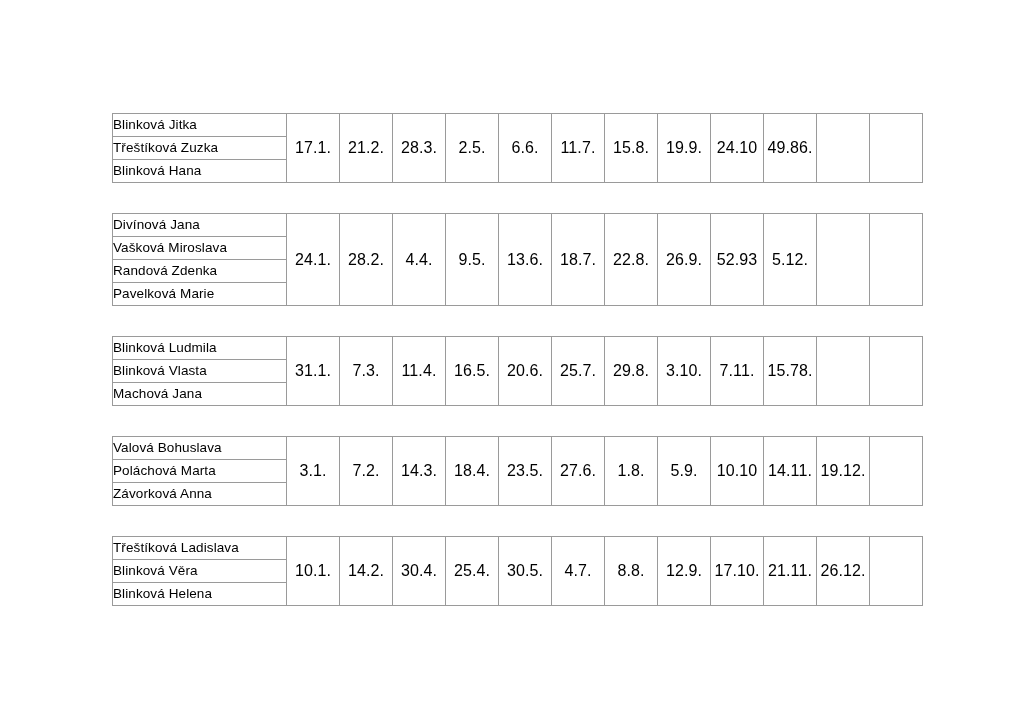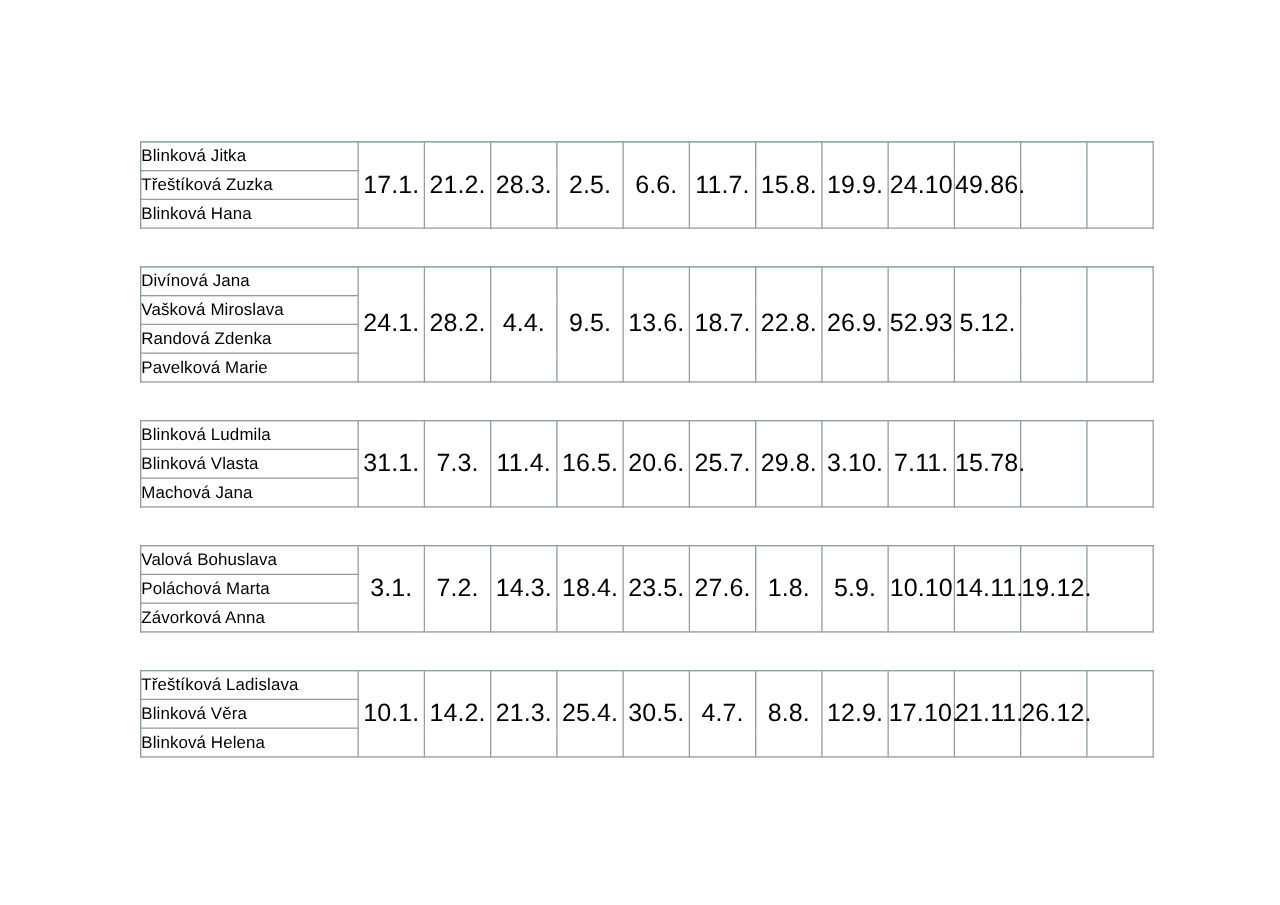--- a/index.html
+++ b/index.html
@@ -24,21 +24,21 @@
     position: absolute;
     left: 112px;
     top: 113px;
     width: 798px;
   }
   table.schedule-table {
     border-collapse: collapse;
     table-layout: fixed;
     width: 798px;
     margin: 0 0 30px 0;
-    background: #5eead4;
+    background: #701a75;
   }
   table.schedule-table:last-child {
     margin-bottom: 18px;
   }
   table.schedule-table td {
     border: 1px solid #9a9a9a;
     padding: 0;
     vertical-align: middle;
     background: #ffffff;
   }
@@ -48,21 +48,21 @@
     padding: 0 0 0 6px;
     font-size: 13.5px;
     line-height: 22px;
     white-space: nowrap;
     letter-spacing: 0.1px;
     border-right-color: #6b6b6b;
   }
   td.date-cell {
     width: 52px;
     text-align: center;
-    font-size: 20px;
+    font-size: 16px;
     letter-spacing: 0.1px;
     white-space: nowrap;
   }
   td.date-cell.empty-cell {
     color: transparent;
   }
 </style>
 </head>
 <body>
 
@@ -170,21 +170,21 @@
             <td class="name-cell">Závorková Anna</td>
           </tr>
         </tbody>
       </table>
       <table class="schedule-table">
         <tbody>
           <tr>
             <td class="name-cell">Třeštíková Ladislava</td>
             <td class="date-cell" rowspan="3">10.1.</td>
             <td class="date-cell" rowspan="3">14.2.</td>
-            <td class="date-cell" rowspan="3">21.3.</td>
+            <td class="date-cell" rowspan="3">30.4.</td>
             <td class="date-cell" rowspan="3">25.4.</td>
             <td class="date-cell" rowspan="3">30.5.</td>
             <td class="date-cell" rowspan="3">4.7.</td>
             <td class="date-cell" rowspan="3">8.8.</td>
             <td class="date-cell" rowspan="3">12.9.</td>
             <td class="date-cell" rowspan="3">17.10.</td>
             <td class="date-cell" rowspan="3">21.11.</td>
             <td class="date-cell" rowspan="3">26.12.</td>
             <td class="date-cell empty-cell" rowspan="3"></td>
           </tr>

